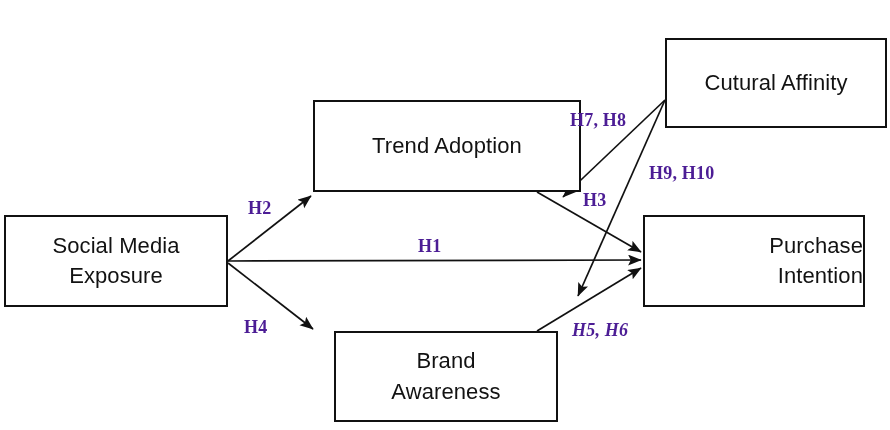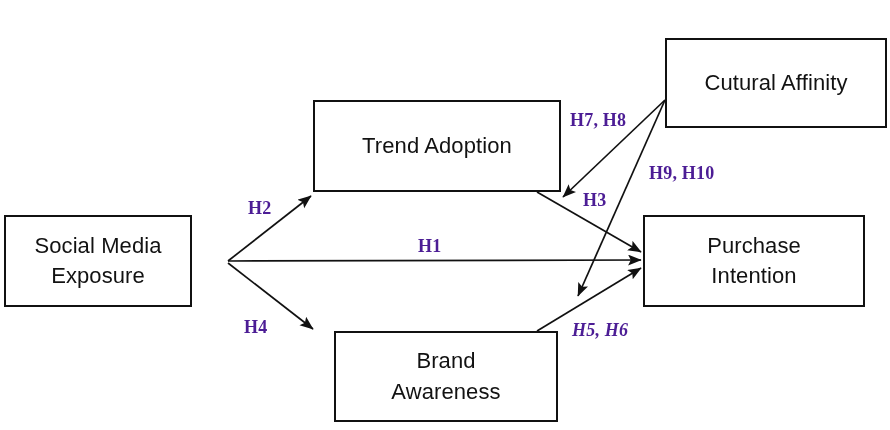--- a/index.html
+++ b/index.html
@@ -68,41 +68,41 @@
 
     <line class="edge" stroke="#111111" stroke-width="1.7" marker-end="url(#arrowhead)" x1="228" y1="261" x2="311" y2="196"></line>
     <line class="edge" stroke="#111111" stroke-width="1.7" marker-end="url(#arrowhead)" x1="228" y1="261" x2="641" y2="260"></line>
     <line class="edge" stroke="#111111" stroke-width="1.7" marker-end="url(#arrowhead)" x1="228" y1="263" x2="313" y2="329"></line>
     <line class="edge" stroke="#111111" stroke-width="1.7" marker-end="url(#arrowhead)" x1="537" y1="192" x2="641" y2="252"></line>
     <line class="edge" stroke="#111111" stroke-width="1.7" marker-end="url(#arrowhead)" x1="537" y1="331" x2="641" y2="268"></line>
     <line class="edge" stroke="#111111" stroke-width="1.7" marker-end="url(#arrowhead)" x1="665" y1="100" x2="563" y2="197"></line>
     <line class="edge" stroke="#111111" stroke-width="1.7" marker-end="url(#arrowhead)" x1="665" y1="100" x2="578" y2="296"></line>
   </svg>
 
-  <div class="node" style="left: 4px; top: 215px; width: 188px; height: 92px;">
+  <div class="node" style="left: 4px; top: 215px; width: 224px; height: 92px;">
     <span>Social Media</span>
     <span class="line2">Exposure</span>
   </div>
 
-  <div class="node" style="left: 313px; top: 100px; width: 248px; height: 92px;">
+  <div class="node" style="left: 313px; top: 100px; width: 268px; height: 92px;">
     <span>Trend Adoption</span>
 
   </div>
 
   <div class="node" style="left: 313px; top: 331px; width: 224px; height: 91px; margin-left: 21px;">
     <span>Brand</span>
     <span class="line2">Awareness</span>
   </div>
 
   <div class="node" style="left: 665px; top: 10px; width: 222px; height: 90px; margin-top: 28px;">
     <span>Cutural Affinity</span>
 
   </div>
 
-  <div class="node" style="left: 643px; top: 215px; width: 222px; height: 92px;">
+  <div class="node" style="left: 643px; top: 215px; width: 222px; height: 92px; align-items: flex-end;">
     <span>Purchase</span>
     <span class="line2">Intention</span>
   </div>
 
   <div class="hlabel" style="left: 248px; top: 198px;">H2</div>
   <div class="hlabel" style="left: 418px; top: 236px;">H1</div>
   <div class="hlabel" style="left: 244px; top: 317px;">H4</div>
   <div class="hlabel" style="left: 583px; top: 190px;">H3</div>
   <div class="hlabel" style="left: 572px; top: 320px; font-style: italic;">H5, H6</div>
   <div class="hlabel" style="left: 570px; top: 110px;">H7, H8</div>

